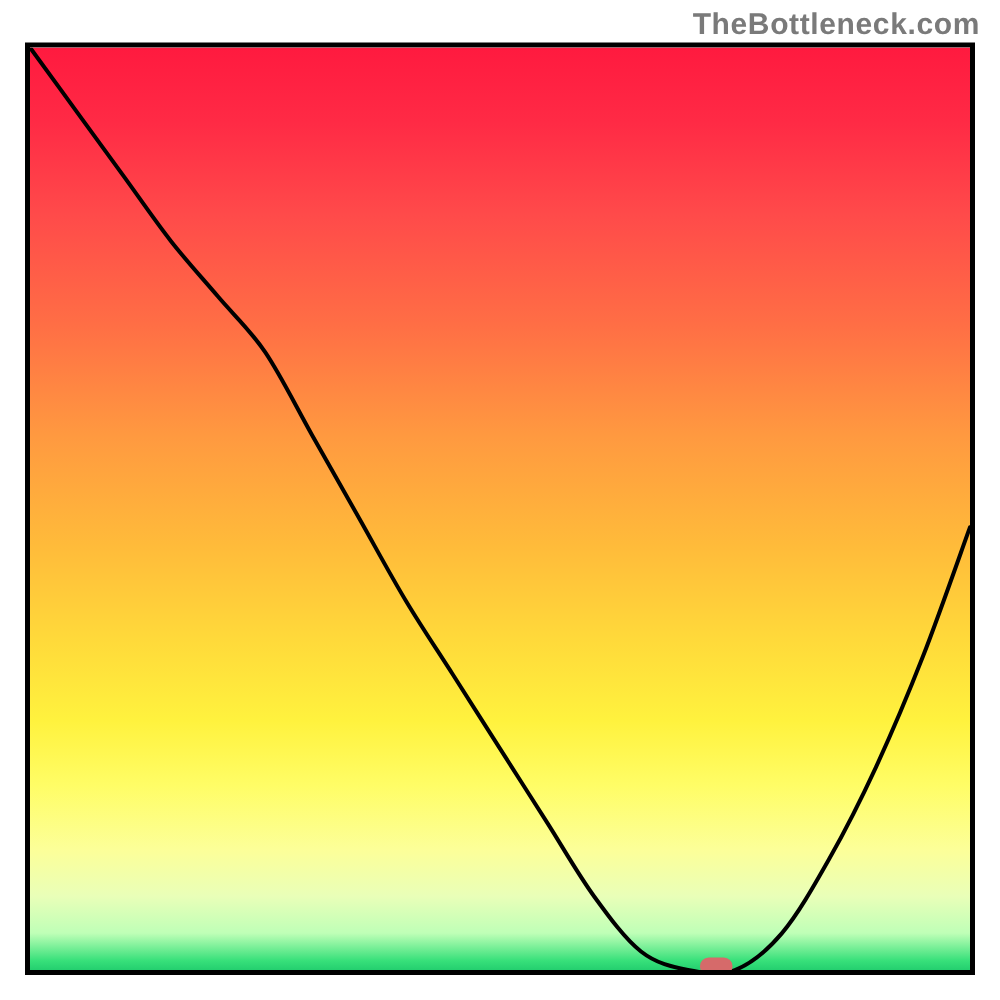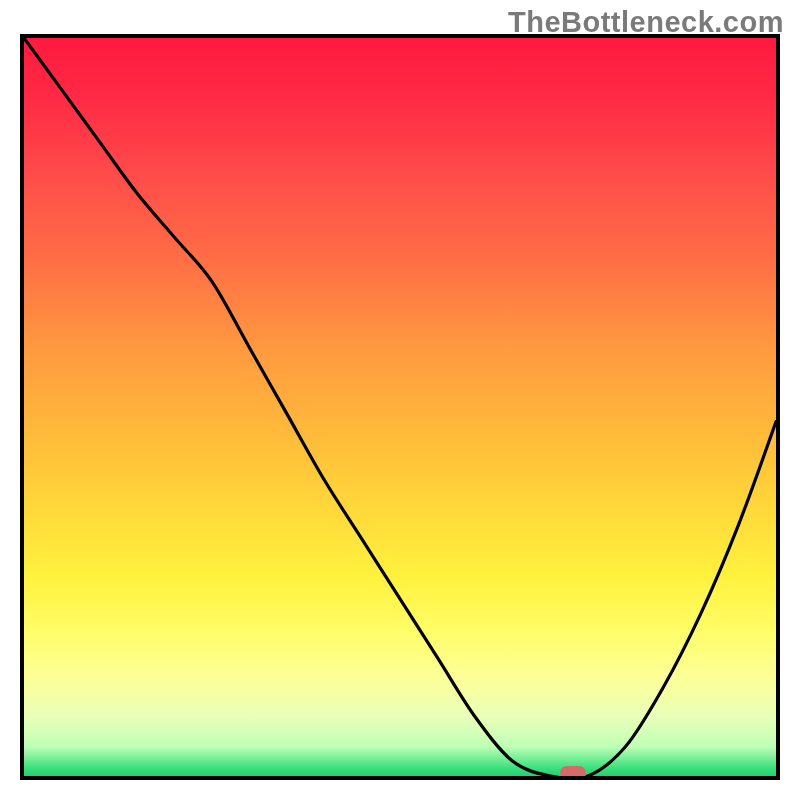--- a/index.html
+++ b/index.html
@@ -13,21 +13,21 @@
   }
   .container {
     position: relative;
     width: 800px;
     height: 800px;
   }
   .watermark {
     position: absolute;
     top: 6px;
     right: 16px;
-    font-size: 29px;
+    font-size: 24px;
     font-weight: 600;
     color: #7a7a7a;
     letter-spacing: 0.5px;
     z-index: 10;
   }
   .plot-frame {
     position: absolute;
     left: 20px;
     top: 34px;
     width: 760px;

